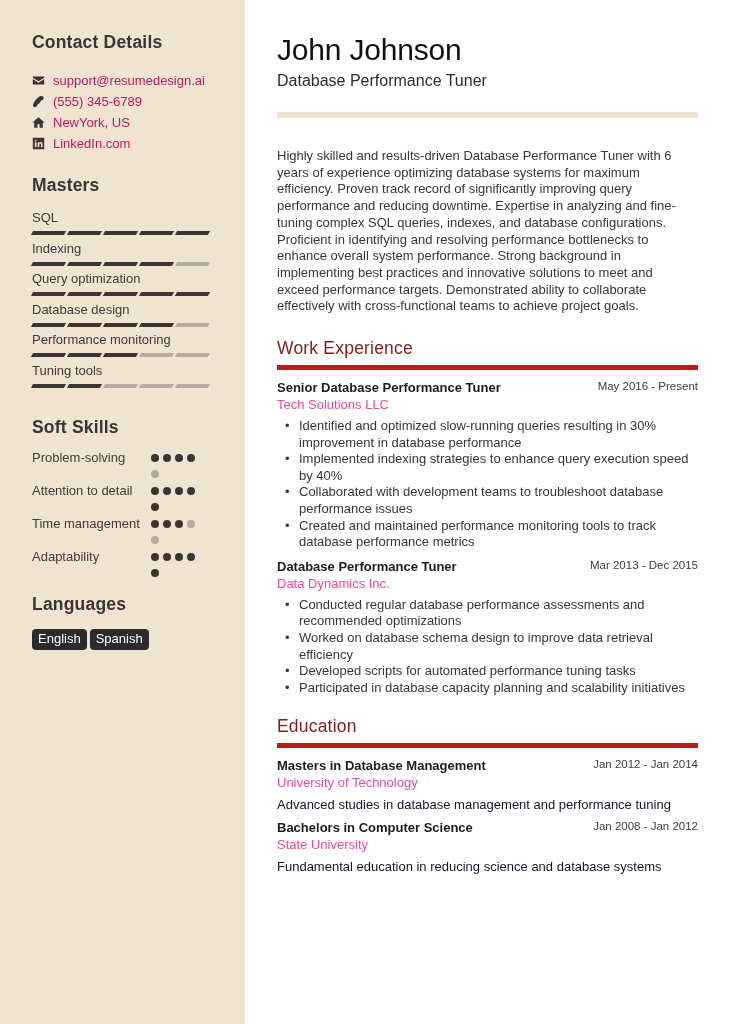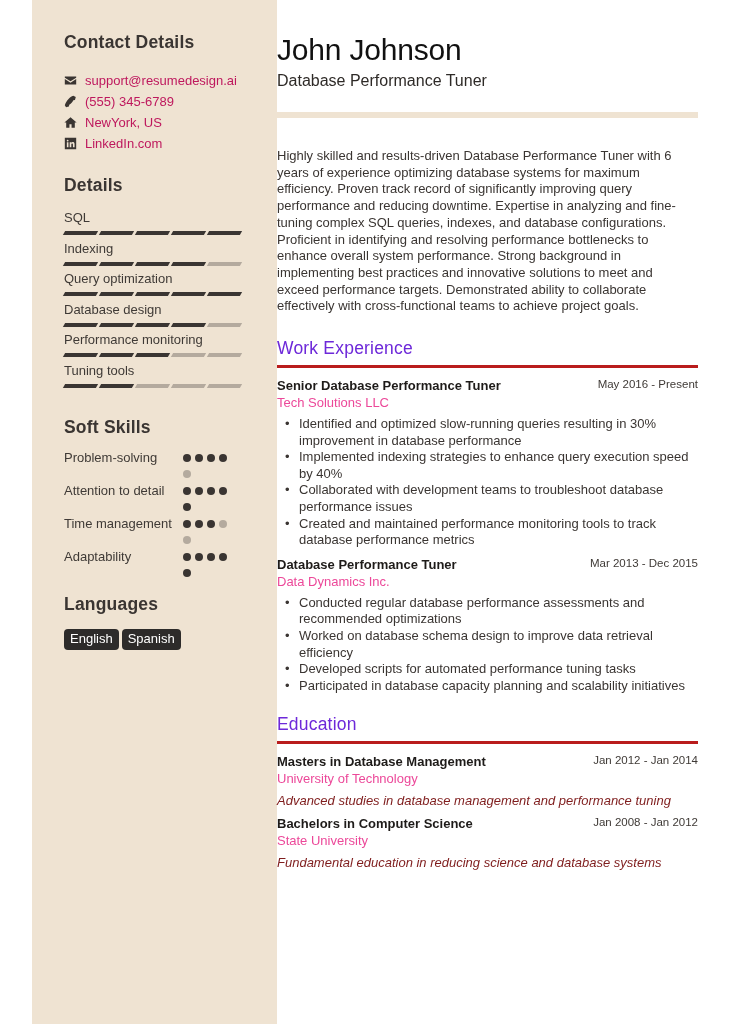--- a/index.html
+++ b/index.html
@@ -1,18 +1,18 @@
 <!DOCTYPE html>
 <html><head>
 <meta charset="utf-8">
 <style>
   * { box-sizing: border-box; margin: 0; padding: 0; }
   html, body { width: 730px; height: 1024px; background: #ffffff; }
   body { font-family: "Liberation Sans", sans-serif; color: #2e2a27; position: relative; overflow: hidden; }
-  .sidebar { position: absolute; left: 0; top: 0; width: 245px; height: 1024px; background: #efe3d2; padding: 32px 0 0 32px; margin-left: 32px; }
+  .sidebar { position: absolute; left: 0; top: 0; width: 245px; height: 1024px; background: #efe3d2; padding: 32px 0 0 32px; }
   .main { position: absolute; left: 277px; top: 0; width: 421px; }
 
   .side-h { font-size: 17.5px; font-weight: bold; color: #3a3532; letter-spacing: 0.2px; }
   .contact-list { margin-top: 17px; }
   .contact-item { display: flex; align-items: center; height: 21px; font-size: 13px; color: #be185d; }
   .contact-item .ic { width: 13px; height: 13px; margin-right: 8px; display: inline-flex; align-items: center; justify-content: center; }
   .contact-item svg { width: 13px; height: 13px; fill: #3a3532; }
 
   .skills-h { margin-top: 21px; }
   .skills { margin-top: 14px; }
@@ -33,31 +33,31 @@
 
   .lang-h { margin-top: 17px; }
   .langs { margin-top: 14px; display: flex; gap: 3px; }
   .lang { background: #2d2b2a; color: #fff; font-size: 13px; padding: 3px 6px 4px; border-radius: 4px; line-height: 14px; }
 
   .name { margin-top: 33px; font-size: 30px; font-weight: normal; color: #111; letter-spacing: -0.2px; line-height: 34px; }
   .title { font-size: 16px; color: #2e2a27; margin-top: 5px; }
   .accent-line { margin-top: 22px; height: 6px; background: #efe3d2; }
   .summary { margin-top: 30px; font-size: 13px; line-height: 16.7px; color: #3a3532; }
 
-  .sec-h { font-size: 17.5px; color: #6d28d9; letter-spacing: 0.2px; padding-bottom: 6px; border-bottom: 3px solid #b91c1c; }
+  .sec-h { font-size: 17.5px; color: #7f1d1d; letter-spacing: 0.2px; padding-bottom: 6px; border-bottom: 5px solid #b91c1c; }
   .work-h { margin-top: 23px; }
   .edu-h { margin-top: 20px; }
   .entry-top { display: flex; justify-content: space-between; align-items: flex-start; margin-top: 10px; }
   .entry-title { font-size: 13px; font-weight: bold; color: #1e1b19; }
   .entry-date { font-size: 11.5px; color: #3f3a36; }
   .entry-org { font-size: 13px; color: #ec4899; margin-top: 2px; }
   .bullets { list-style: none; margin-top: 6px; padding-left: 22px; }
   .bullets li { position: relative; font-size: 13px; line-height: 16.6px; color: #3a3532; }
   .bullets li::before { content: "\2022"; position: absolute; left: -14px; top: 0; }
-  .entry-desc { font-size: 13px; color: #7f1d1d; margin-top: 7px; font-style: italic; }
+  .entry-desc { font-size: 13px; color: #0f172a; margin-top: 7px; }
 </style>
 </head>
 <body>
 
 <div class="sidebar">
   <div class="side-h">Contact Details</div>
   <div class="contact-list">
     <div class="contact-item">
       <span class="ic">
           <svg viewBox="0 0 16 16">
@@ -85,21 +85,21 @@
     <div class="contact-item">
       <span class="ic">
           <svg viewBox="0 0 16 16">
             <path d="M1 1h14v14H1z M3.5 6.5v6h2v-6z M4.5 3.3a1.1 1.1 0 100 2.2 1.1 1.1 0 000-2.2z M7 6.5v6h2V9.3c0-1 .5-1.3 1.1-1.3.6 0 .9.4.9 1.3v3.2h2V8.8c0-1.7-.9-2.5-2.2-2.5-.9 0-1.5.4-1.8.9v-.7z" fill-rule="evenodd"></path>
           </svg>
         </span>
       <span>LinkedIn.com</span>
     </div>
   </div>
 
-  <div class="side-h skills-h">Details</div>
+  <div class="side-h skills-h">Masters</div>
   <div class="skills" id="skills">
       <div class="skill">
         <div class="skill-name">SQL</div>
         <div class="bar">
           <span class="seg"></span>
           <span class="seg"></span>
           <span class="seg"></span>
           <span class="seg"></span>
           <span class="seg"></span>
         </div>

